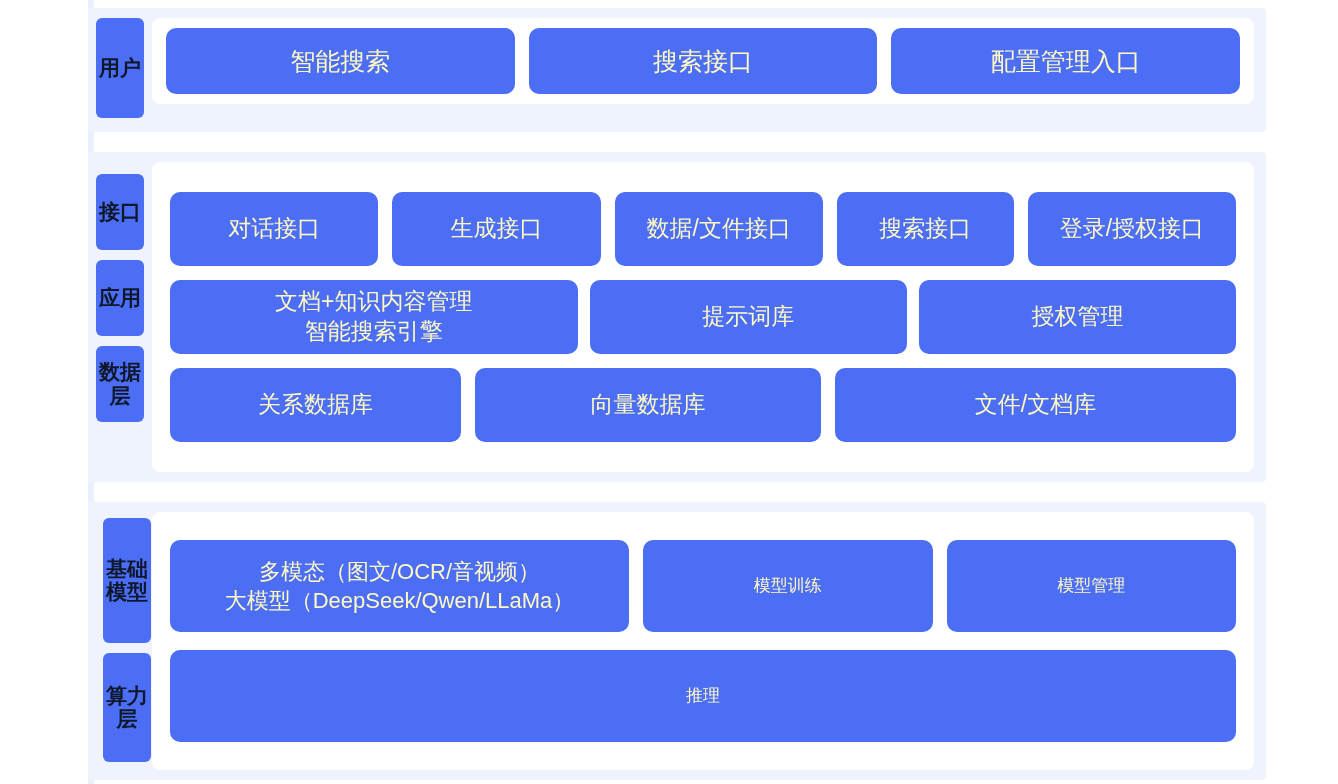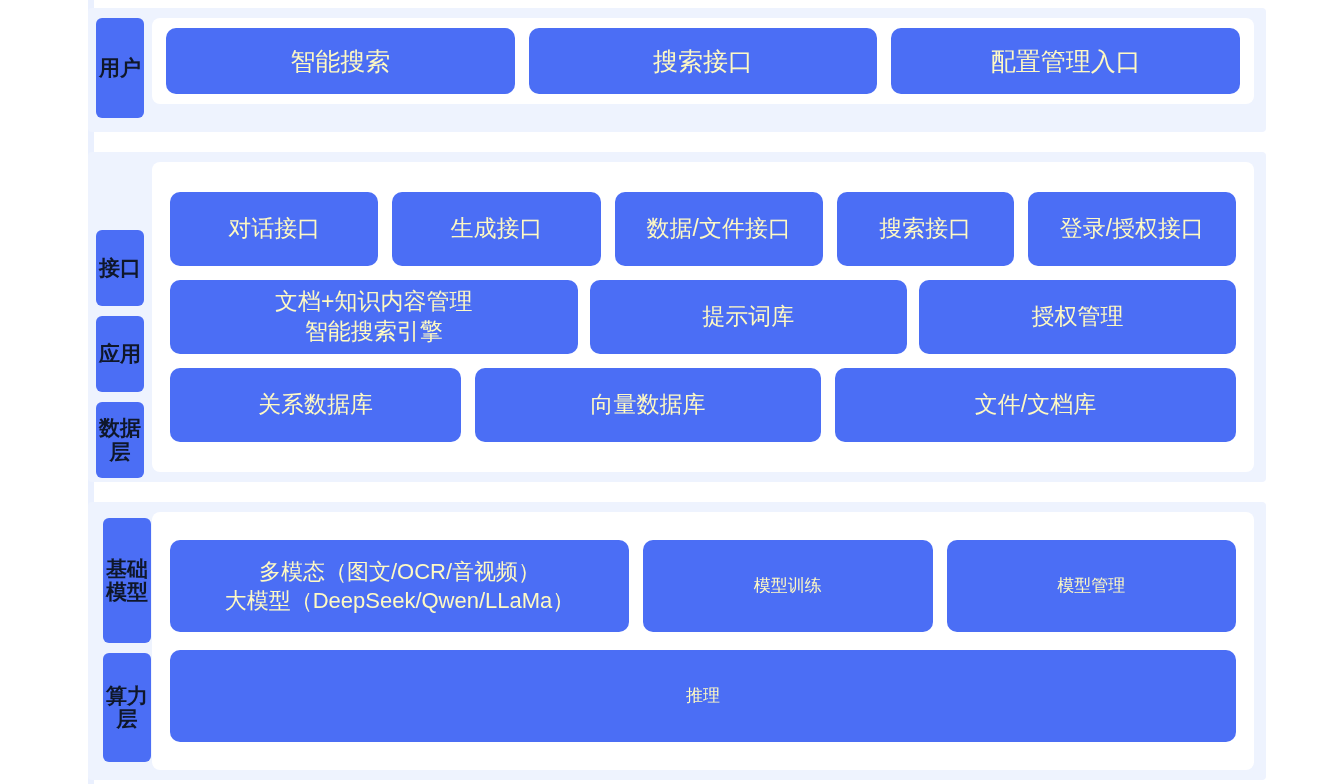--- a/index.html
+++ b/index.html
@@ -94,21 +94,21 @@
     white-space: pre-line;
   }
 
   
   #band-user { top: 8px; height: 124px; width: 1178px; }
   #band-user .band-body { height: 86px; padding: 10px 14px; }
   #band-user .card { height: 66px; flex: 1; font-size: 25px; }
 
   
   #band-mid { top: 152px; height: 330px; width: 1178px; }
-  #band-mid .band-labels { justify-content: flex-end; padding: 22px 0 4px 0; }
+  #band-mid .band-labels { justify-content: flex-start; padding: 22px 0 4px 0; }
   #band-mid .row-label { height: 76px; }
   #band-mid .band-body { padding: 18px 18px; gap: 14px; }
   #band-mid .row { height: 74px; }
   #band-mid .row.tall { height: 74px; gap: 12px; }
   #band-mid .card { font-size: 23px; }
 
   
   #band-base { top: 502px; height: 278px; width: 1178px; }
   #band-base .band-labels { justify-content: space-between; padding: 16px 0 18px 14px; }
   #band-base .row-label.big { height: 128px; }

